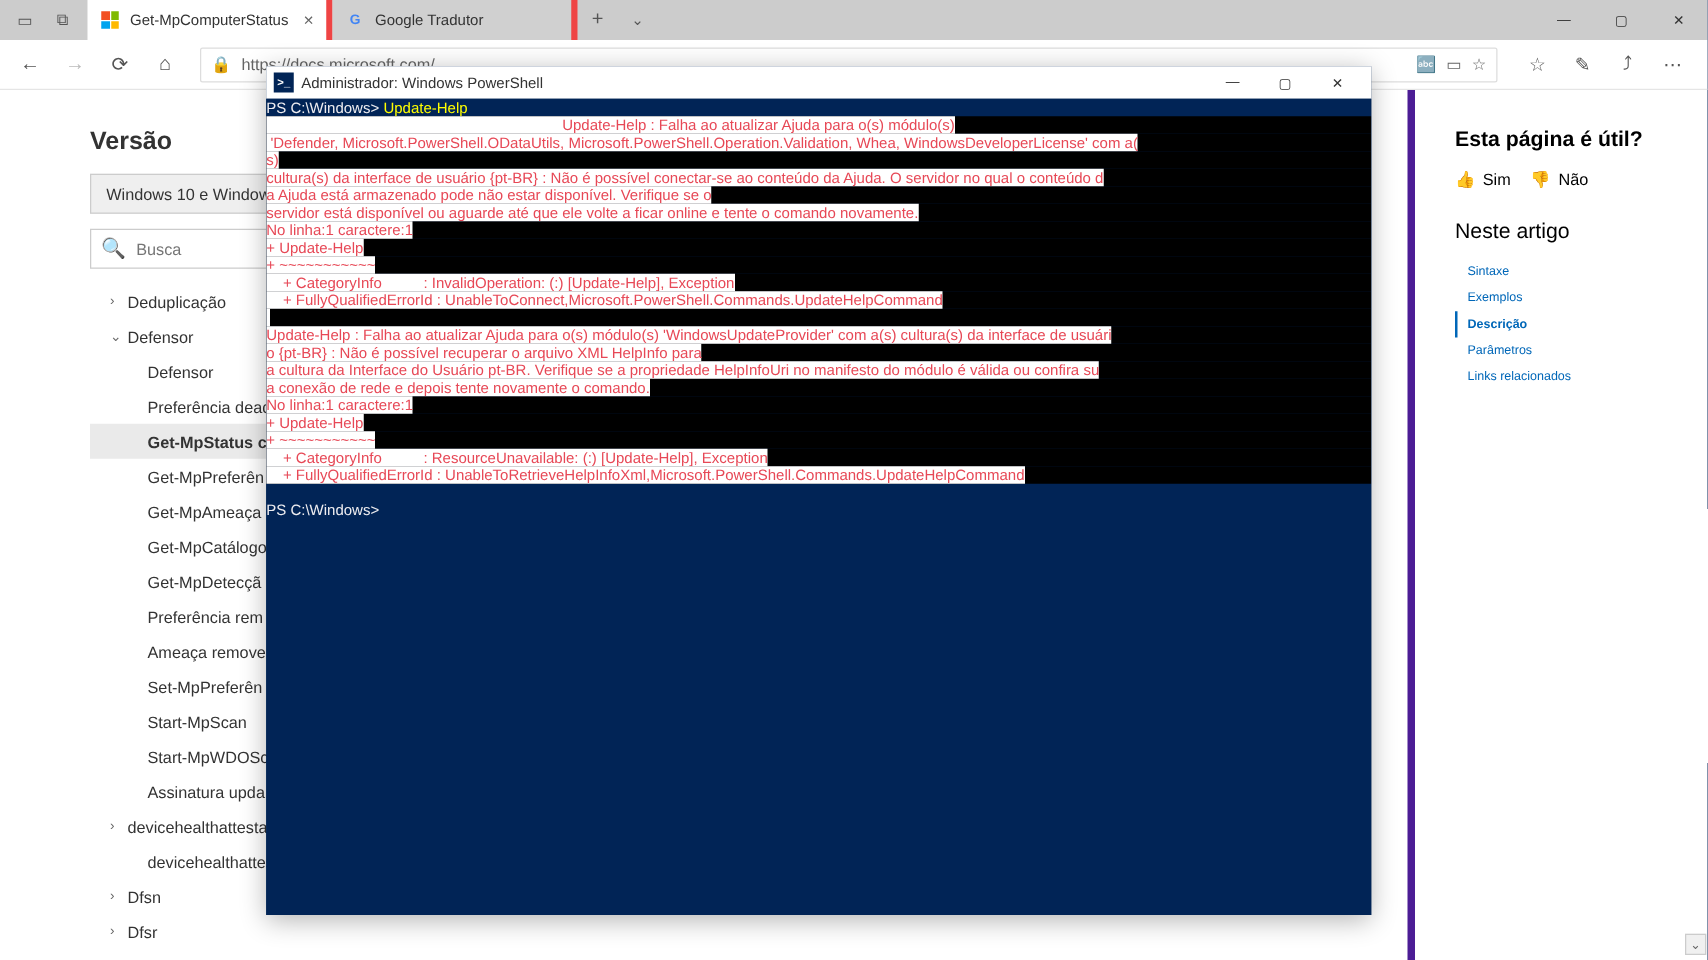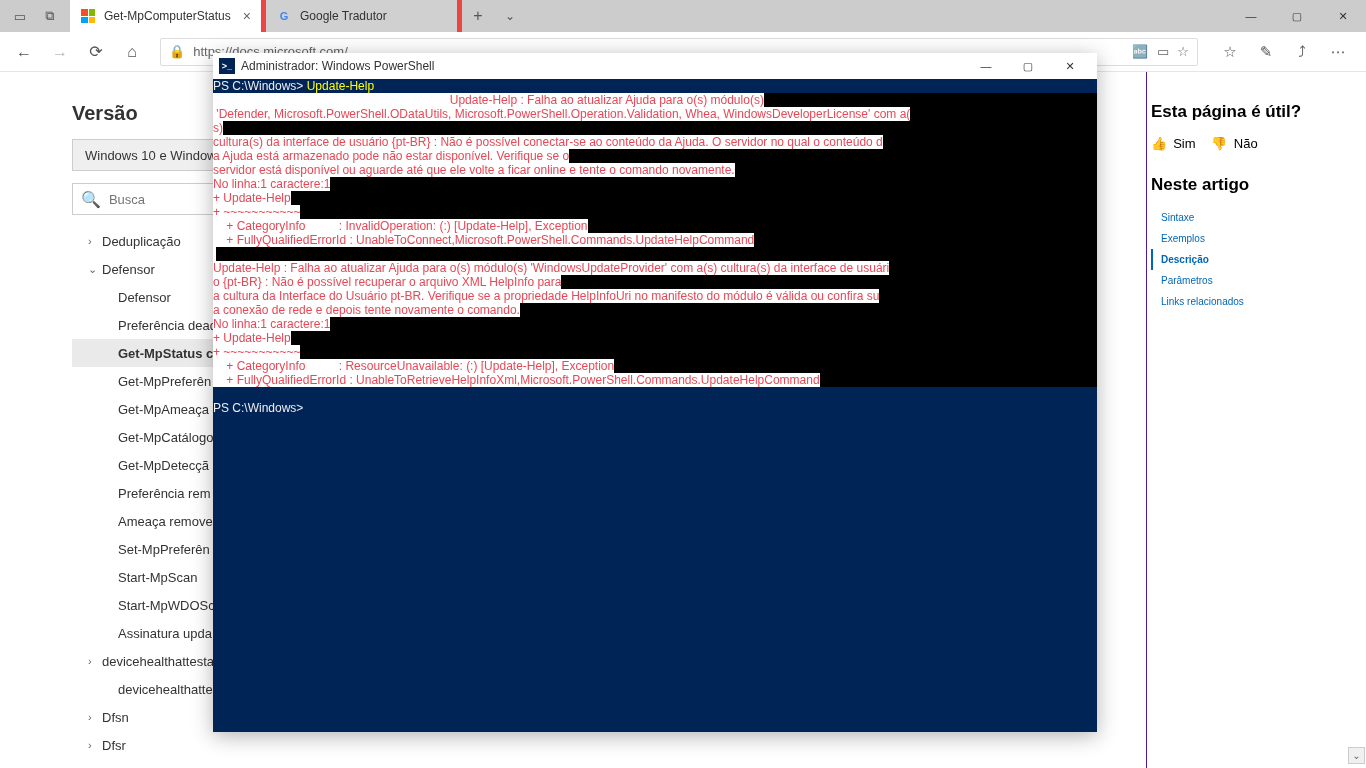--- a/index.html
+++ b/index.html
@@ -29,25 +29,25 @@
 .versao{font-size:20px;font-weight:600;color:#333;margin-bottom:14px}
 .version-select{width:210px;height:32px;border:1px solid #ccc;padding:0 8px;font-size:13px;color:#333;margin-bottom:12px}
 .searchbox{width:210px;height:32px;border:1px solid #ccc;display:flex;align-items:center;padding:0 8px;gap:8px;margin-bottom:12px}
 .searchbox input{border:none;outline:none;flex:1;font-size:13px;color:#4c1d95}
 .treeitem{display:flex;align-items:center;height:28px;font-size:13px;color:#333;cursor:pointer;padding-left:16px}
 .treeitem.lvl1{padding-left:16px}
 .treeitem.lvl2{padding-left:32px}
 .treeitem.selected{background:#eaeaea;font-weight:600}
 .expand-icon{width:14px;font-size:11px;color:#666;display:inline-block}
 .mainpane{flex:1;padding-top:720px;padding-left:30px;font-family:Consolas,monospace;font-size:13px;color:#333;overflow:hidden}
-.rightpane{width:220px;padding:30px 4px;border-left:1px solid #4c1d95}
+.rightpane{width:240px;padding:30px 32px;border-left:6px solid #4c1d95}
 .useful{font-size:17px;font-weight:600;margin-bottom:14px}
 .yesno{display:flex;gap:16px;margin-bottom:24px;font-size:13px}
 .yesno span{display:flex;align-items:center;gap:6px;cursor:pointer}
-.inarticle{font-size:17px;font-weight:700;margin-bottom:12px}
+.inarticle{font-size:17px;font-weight:400;margin-bottom:12px}
 .toc-item{display:block;padding:5px 0 5px 10px;font-size:10px;color:#0067b8;cursor:pointer}
 .toc-item.active{border-left:2px solid #0067b8;font-weight:600;padding-left:8px}
 .scroll-down{position:absolute;right:1px;bottom:4px;width:17px;height:17px;background:#f0f0f0;font-size:10px;display:flex;align-items:center;justify-content:center;color:#666;border:1px solid #ccc}
 
 
 .psh{position:absolute;left:213px;top:53px;width:884px;height:679px;background:#012456;box-shadow:0 4px 20px rgba(0,0,0,.3);z-index:100;display:flex;flex-direction:column}
 .psh-title{height:26px;background:#fff;display:flex;align-items:center;padding:0 6px;gap:6px;font-size:12px;color:#333}
 .psh-ico{width:16px;height:16px;background:#012456;color:#fff;font-size:9px;display:flex;align-items:center;justify-content:center;font-weight:bold}
 .psh-ctrls{margin-left:auto;display:flex}
 .psh-ctrl{width:42px;height:26px;display:flex;align-items:center;justify-content:center;font-size:11px;color:#333}

